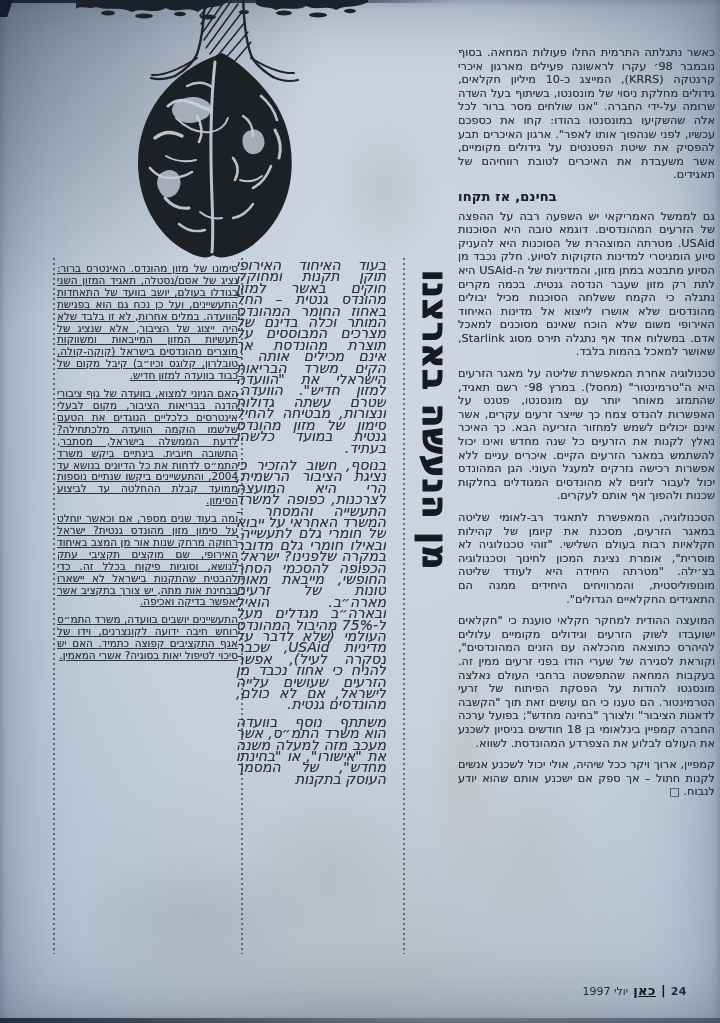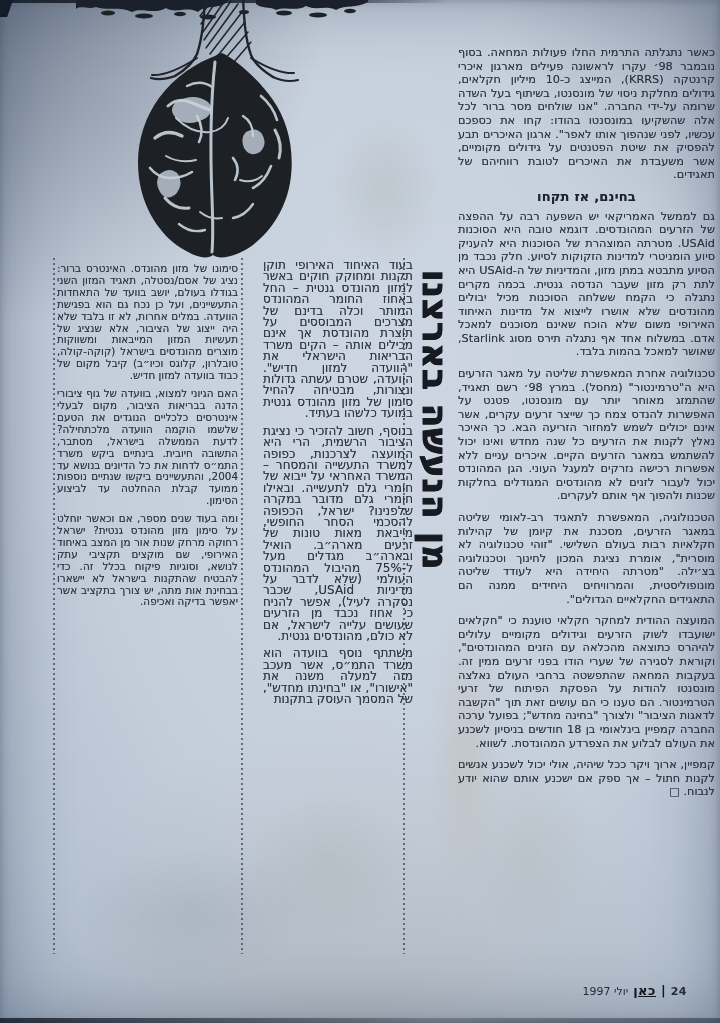--- a/index.html
+++ b/index.html
@@ -21,25 +21,25 @@
   .corner-notch{position:absolute;left:0;top:0;width:13px;height:17px;background:#141a22;
     clip-path:polygon(0 0,100% 0,55% 100%,0 100%);}
   .edge-bottom{position:absolute;left:0;bottom:0;width:100%;height:5px;
     background:linear-gradient(to right,rgba(15,20,28,.8),rgba(15,20,28,.25) 60%,rgba(15,20,28,.45));}
 
   .soft{filter:blur(.22px);}
   .col{position:absolute;direction:rtl;text-align:justify;color:#2c3541;overflow:hidden;
        text-shadow:0 0 .5px rgba(44,53,65,.55);}
   .col p{margin:0 0 8px 0;}
   .right-col{left:458px;top:46px;width:257px;height:914px;font-size:11.3px;line-height:13.6px;}
-  .right-col h2{font-size:13px;margin:5px 0 6px;color:#1c232d;text-align:center;letter-spacing:.2px;}
-  .mid-col{left:263px;top:260px;width:150px;height:538px;font-size:12px;line-height:11.4px;}
+  .right-col h2{font-size:13px;margin:5px 0 6px;color:#1c232d;text-align:left;letter-spacing:.2px;}
+  .mid-col{left:236px;top:260px;width:150px;height:538px;font-size:14px;line-height:11.4px;font-style:italic;}
   .mid-col p{margin-bottom:6px;}
   .left-col{left:57px;top:263px;width:181px;height:590px;font-size:10.4px;line-height:11.9px;}
-  .left-col p{margin-bottom:6px;}
+  .left-col p{margin-bottom:6px;text-decoration:underline;}
 
   .rule{position:absolute;top:258px;width:2px;height:696px;opacity:.8;
     background-image:repeating-linear-gradient(to bottom,rgba(58,70,90,.9) 0 2px,rgba(58,70,90,0) 2px 5px);}
   .rule-a{left:53px;}
   .rule-b{left:241px;}
   .rule-c{left:403px;}
 
   .v-headline{
     position:absolute;left:455px;top:262px;width:316px;height:50px;
     transform-origin:0 0;transform:rotate(90deg);
@@ -161,20 +161,21 @@
   <div class="col mid-col soft">
     <p>בעוד האיחוד האירופי תוקן תקנות ומחוקק חוקים באשר למזון מהונדס גנטית – החל באחוז החומר המהונדס המותר וכלה בדינם של מצרכים המבוססים על תוצרת מהונדסת אך אינם מכילים אותה – הקים משרד הבריאות הישראלי את "הוועדה למזון חדיש". הוועדה, שטרם עשתה גדולות ונצורות, מבטיחה להחיל סימון של מזון מהונדס גנטית במועד כלשהו בעתיד.</p>
     <p>בנוסף, חשוב להזכיר כי נציגת הציבור הרשמית, הרי היא המועצה לצרכנות, כפופה למשרד התעשייה והמסחר – המשרד האחראי על ייבוא של חומרי גלם לתעשייה. ובאילו חומרי גלם מדובר במקרה שלפנינו? ישראל, הכפופה להסכמי הסחר החופשי, מייבאת מאות טונות של זרעים מארה״ב. הואיל ובארה״ב מגדלים מעל ל-75% מהיבול המהונדס העולמי (שלא לדבר על מדיניות USAid, שכבר נסקרה לעיל), אפשר להניח כי אחוז נכבד מן הזרעים שעושים עלייה לישראל, אם לא כולם, מהונדסים גנטית.</p>
     <p>משתתף נוסף בוועדה הוא משרד התמ״ס, אשר מעכב מזה למעלה משנה את "אישורו", או "בחינתו מחדש", של המסמך העוסק בתקנות</p>
   </div>
 
   <div class="col left-col soft">
     <p>סימונו של מזון מהונדס. האינטרס ברור: נציג של אסם/נסטלה, תאגיד המזון השני בגודלו בעולם, יושב בוועד של התאחדות התעשיינים, ועל כן נכח גם הוא בפגישת הוועדה. במלים אחרות, לא זו בלבד שלא היה ייצוג של הציבור, אלא שנציג של תעשיות המזון המייבאות ומשווקות מוצרים מהונדסים בישראל (קוקה-קולה, טובלרון, קלוגס וכיו״ב) קיבל מקום של כבוד בוועדה למזון חדיש.</p>
     <p>האם הגיוני למצוא, בוועדה של גוף ציבורי הדנה בבריאות הציבור, מקום לבעלי אינטרסים כלכליים הנוגדים את הטעם שלשמו הוקמה הוועדה מלכתחילה? לדעת הממשלה בישראל, מסתבר, התשובה חיובית. בינתיים ביקש משרד התמ״ס לדחות את כל הדיונים בנושא עד 2004, והתעשיינים ביקשו שנתיים נוספות ממועד קבלת ההחלטה עד לביצוע הסימון.</p>
     <p>ומה בעוד שנים מספר, אם וכאשר יוחלט על סימון מזון מהונדס גנטית? ישראל רחוקה מרחק שנות אור מן המצב באיחוד האירופי, שם מוקצים תקציבי עתק לנושא, וסוגיות פיקוח בכלל זה. כדי להבטיח שהתקנות בישראל לא יישארו בבחינת אות מתה, יש צורך בתקציב אשר יאפשר בדיקה ואכיפה.</p>
+    <p>התעשיינים יושבים בוועדה, משרד התמ״ס רוחש חיבה ידועה לקונצרנים, וידו של אגף התקציבים קפוצה כתמיד. האם יש סיכוי לטיפול יאות בסוגיה? אשרי המאמין.</p>
   </div>
 
   <div class="footer soft">
     <span class="pg">24</span>
     <span class="bar">|</span>
     <span class="mag">כאן</span>
     <span class="dt">יולי 1997</span>
   </div>
 
 </div>

